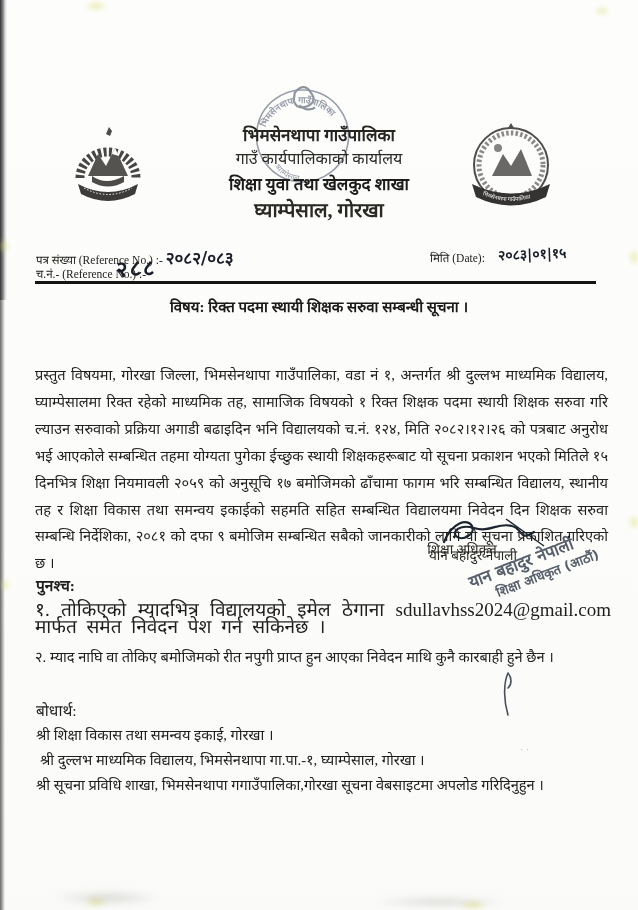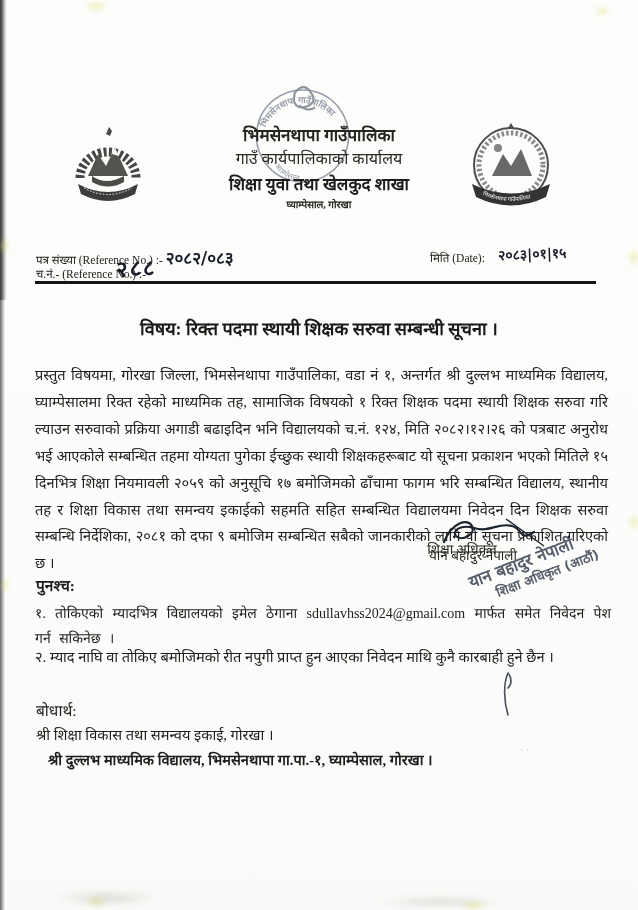--- a/index.html
+++ b/index.html
@@ -34,58 +34,58 @@
     border-radius:40%;
     filter:blur(3px);
     opacity:.35;
     background:radial-gradient(closest-side,#9a9a96,rgba(154,154,150,0));
   }
   
   .lh{left:0;right:0;text-align:center;line-height:1.15;}
   .lh1{top:126px;font-size:17px;font-weight:bold;color:#262522;}
   .lh2{top:150px;font-size:16px;color:#2a2926;}
   .lh3{top:175px;font-size:17px;font-weight:bold;color:#1d1c1a;}
-  .lh4{top:199px;font-size:10px;font-weight:bold;color:#2a2926;}
+  .lh4{top:199px;font-size:20px;font-weight:bold;color:#2a2926;}
   .lh5{top:221px;font-size:13px;letter-spacing:2px;color:#34332f;}
   
   .meta-label{font-size:11.5px;color:#23221f;}
   .hand{
     font-family:"DejaVu Sans","Liberation Sans",sans-serif;
     color:#191d2a;
   }
   .date-hand{top:244px;left:498px;font-size:14px;transform:rotate(-2deg);font-weight:bold;}
   .disp-hand{top:252px;left:116px;font-size:22px;font-weight:bold;transform:rotate(-3deg);letter-spacing:2px;}
   .rule{top:281px;left:35px;width:561px;height:3px;background:#141414;}
-  .subject{top:296px;left:0;right:0;text-align:center;font-weight:bold;font-size:18px;color:#1b1a18;margin-top:20px;}
+  .subject{top:296px;left:0;right:0;text-align:center;font-weight:bold;font-size:15px;color:#1b1a18;}
   .greeting{top:326px;left:36px;font-size:14.5px;}
   .body-par{
     top:362px;left:35px;width:573px;
     font-size:14.6px;line-height:26.9px;
     text-align:justify;color:#201f1d;
   }
   
   .sig-name{top:546px;left:398px;width:150px;text-align:center;font-size:13.5px;color:#262520;}
   .sig-title{top:540px;left:398px;width:128px;text-align:center;font-size:13.5px;color:#262520;}
   .officer-stamp{
     top:574px;left:466px;width:200px;
     transform:rotate(-21deg);transform-origin:0 0;
     color:#414a59;opacity:.88;
     font-family:"DejaVu Sans","Liberation Sans",sans-serif;
     font-weight:bold;line-height:1.25;
   }
   .officer-stamp .l1{font-size:16.5px;}
   .officer-stamp .l2{font-size:13px;padding-left:22px;}
   
   .ps-head{top:574px;left:36px;font-size:15.5px;font-weight:bold;}
-  .ps1{top:601px;left:35px;width:576px;font-size:14px;line-height:25px;text-align:justify;word-spacing:5px;}
+  .ps1{top:601px;left:35px;width:576px;font-size:19px;line-height:17px;text-align:justify;word-spacing:5px;}
   .ps2{top:646px;left:35px;width:590px;font-size:14.6px;}
   .ps3{top:669px;left:35px;width:560px;font-size:14.6px;}
   .cc-head{top:699px;left:36px;font-size:15.5px;font-weight:normal;}
   .cc1{top:724px;left:36px;font-size:14.6px;}
-  .cc2{top:749px;left:48px;font-size:14.6px;font-weight:bold;}
+  .cc2{top:749px;left:40px;font-size:14.6px;}
   .cc3{top:774px;left:36px;font-size:14.6px;}
   .stamp-top{
     top:76px;left:244px;width:118px;height:112px;
     opacity:.62;transform:rotate(7deg);
   }
   .pen-mark{top:670px;left:498px;}
   .pen-dots{top:744px;left:520px;width:30px;height:18px;opacity:.35;color:#555;font-size:10px;}
 </style>
 </head>
 <body>
@@ -184,14 +184,15 @@
   <div class="abs ps2">२.  म्याद नाघि वा तोकिए बमोजिमको रीत नपुगी प्राप्त हुन आएका निवेदन माथि कुनै कारबाही हुने छैन ।</div>
 
   <svg class="abs pen-mark" width="20" height="48" viewBox="0 0 20 48">
     <path d="M10,3 C14,8 14,14 10,18 M10,3 C5,14 6,32 10,45" fill="none" stroke="#2a3040" stroke-width="1.6" stroke-linecap="round" opacity="0.85"></path>
   </svg>
   <div class="abs pen-dots">· ·</div>
 
   <div class="abs cc-head">बोधार्थ:</div>
   <div class="abs cc1">श्री शिक्षा विकास तथा समन्वय इकाई, गोरखा ।</div>
   <div class="abs cc2">श्री दुल्लभ माध्यमिक विद्यालय, भिमसेनथापा गा.पा.-१, घ्याम्पेसाल, गोरखा ।</div>
+  <div class="abs cc3">श्री सूचना प्रविधि शाखा, भिमसेनथापा गगाउँपालिका,गोरखा सूचना वेबसाइटमा अपलोड गरिदिनुहुन ।</div>
 
 </div>
 
 </body></html>

